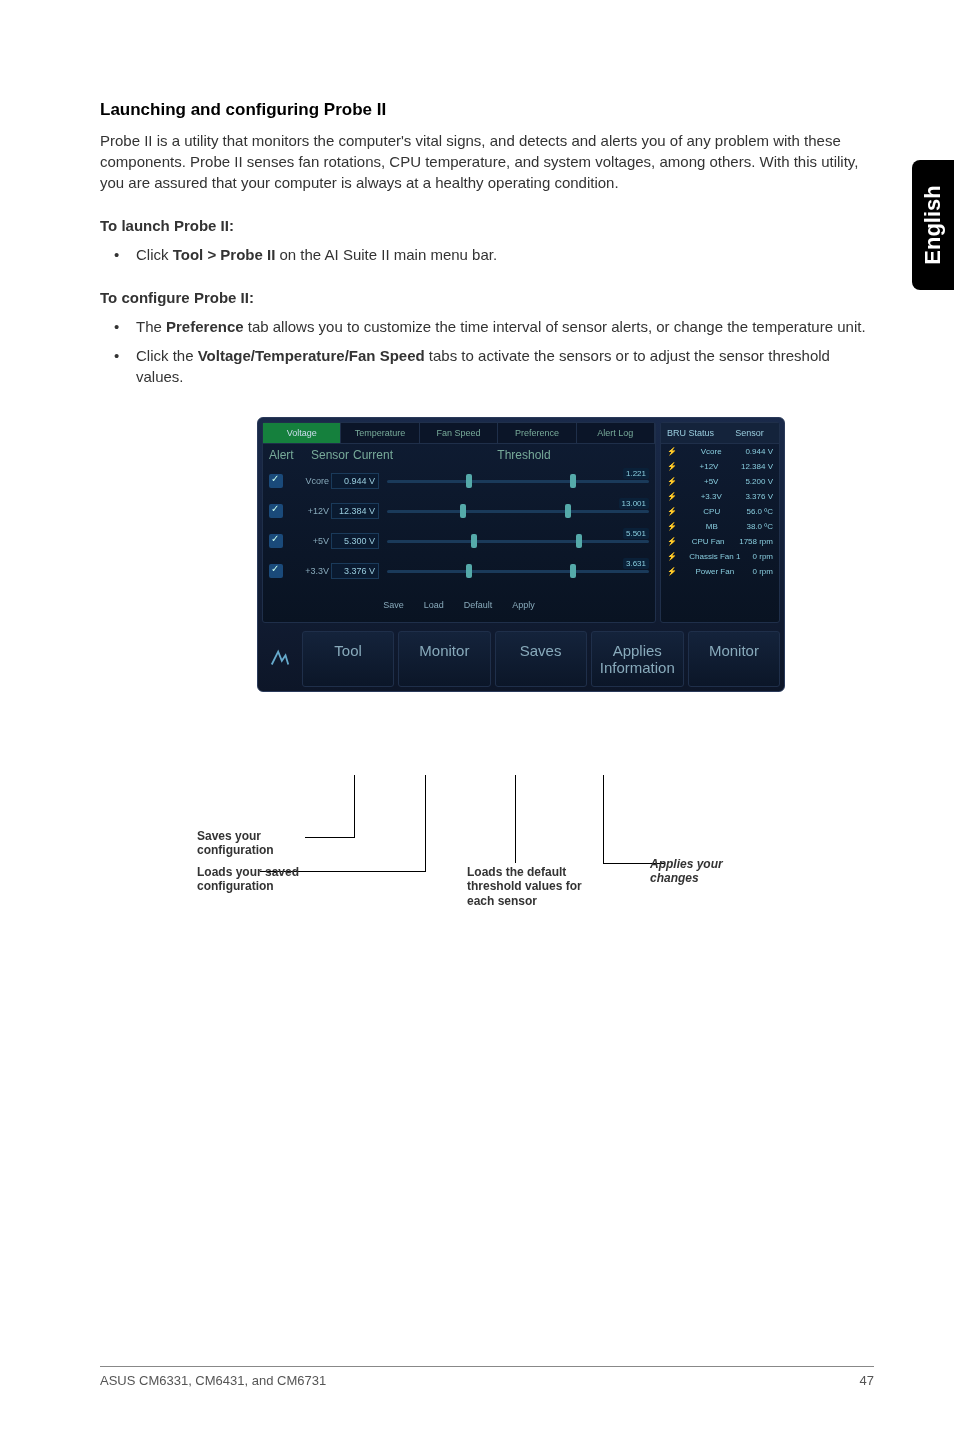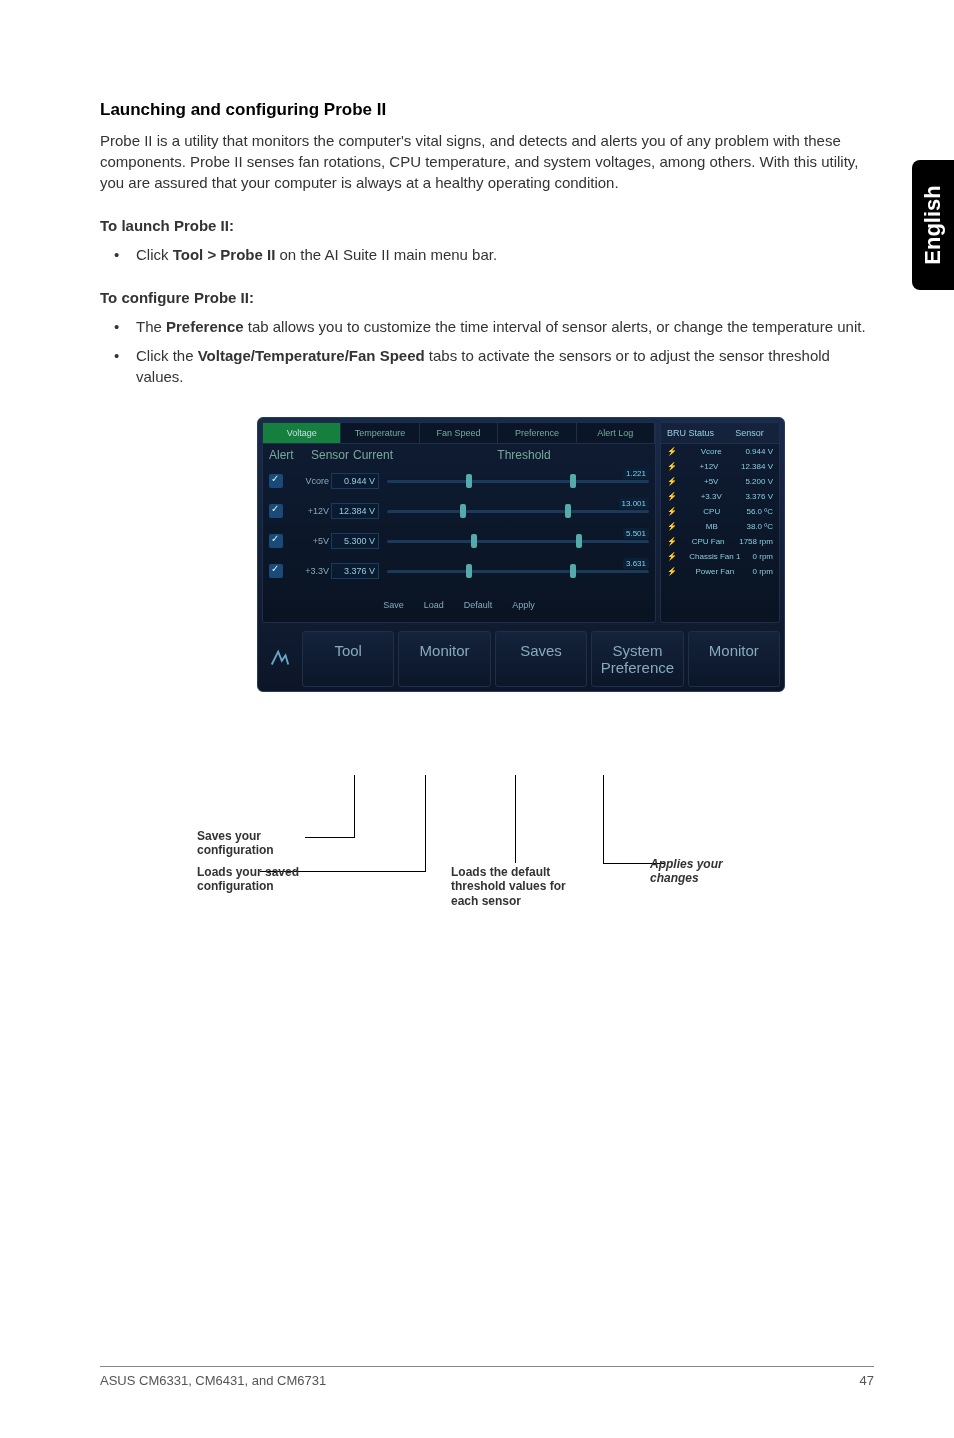--- a/index.html
+++ b/index.html
@@ -63,21 +63,21 @@
 
 .l-saves  { left: 167px; top: 358px; width: 1px; height: 62px; }
 .l-saves2 { left: 118px; top: 420px; width: 50px; height: 1px; }
 .lbl-saves { left: 10px; top: 412px; width: 110px; }
 
 .l-loads  { left: 73px; top: 454px; width: 165px; height: 1px; }
 .l-loads2 { left: 238px; top: 358px; width: 1px; height: 97px; }
 .lbl-loads { left: 10px; top: 448px; width: 140px; }
 
 .l-def  { left: 328px; top: 358px; width: 1px; height: 88px; }
-.lbl-def { left: 264px; top: 448px; width: 140px; }
+.lbl-def { left: 280px; top: 448px; width: 140px; }
 
 .l-apply { left: 416px; top: 358px; width: 1px; height: 88px; }
 .l-apply2 { left: 416px; top: 446px; width: 62px; height: 1px; }
 .lbl-apply { left: 463px; top: 440px; width: 120px; font-style: italic; }
 
 .footer { position: absolute; bottom: 50px; left: 100px; right: 80px; border-top: 1px solid #888; padding-top: 6px; display: flex; justify-content: space-between; font-size: 13px; color: #555; }
 </style>
 </head>
 <body>
 
@@ -232,21 +232,21 @@
       </div>
       <div class="bottom-bar">
         <div class="bb-logo">
           <svg viewBox="0 0 24 24">
               <path d="M3 18 L10 4 L14 14 L18 8 L21 18" stroke="#6ac" stroke-width="2" fill="none"></path>
             </svg>
         </div>
         <div class="bb-btn">Tool</div>
         <div class="bb-btn">Monitor</div>
         <div class="bb-btn">Saves</div>
-        <div class="bb-btn">System Preference</div>
+        <div class="bb-btn">Applies Information</div>
         <div class="bb-btn">Monitor</div>
       </div>
     </div>
 
     <div class="callout-line l-saves"></div>
     <div class="callout-line l-saves2"></div>
     <div class="callout-label lbl-saves">Saves your configuration</div>
 
     <div class="callout-line l-loads"></div>
     <div class="callout-line l-loads2"></div>

